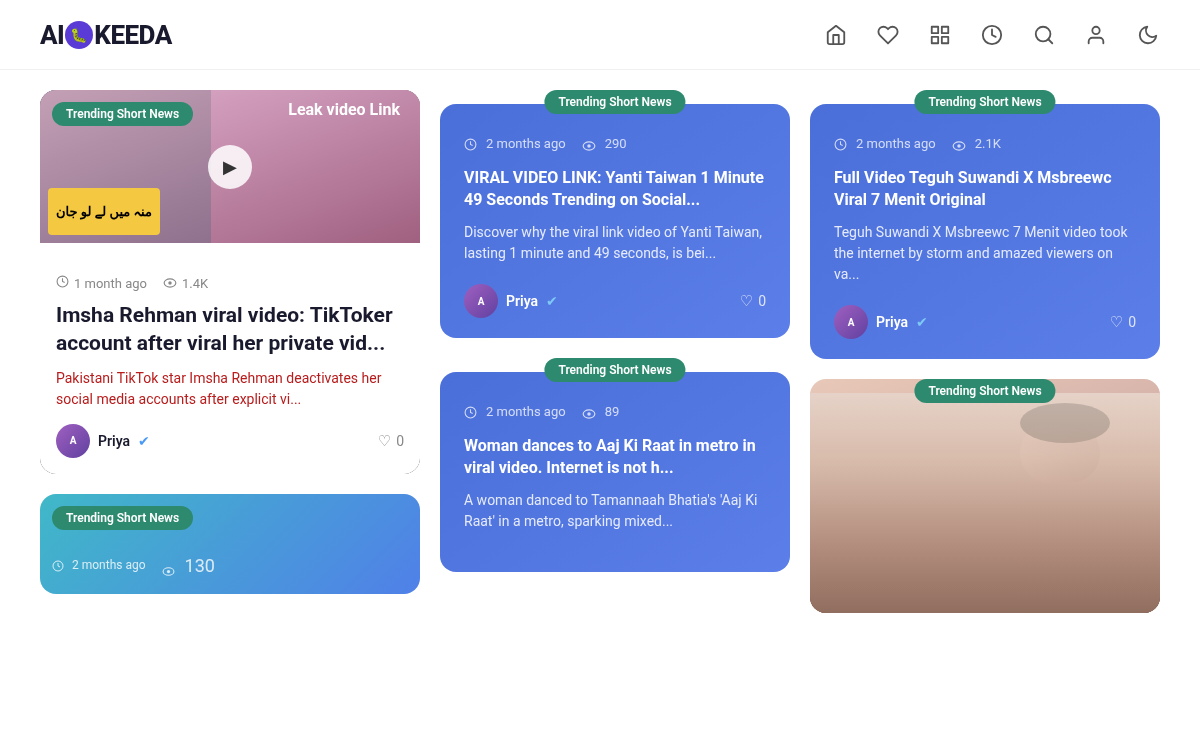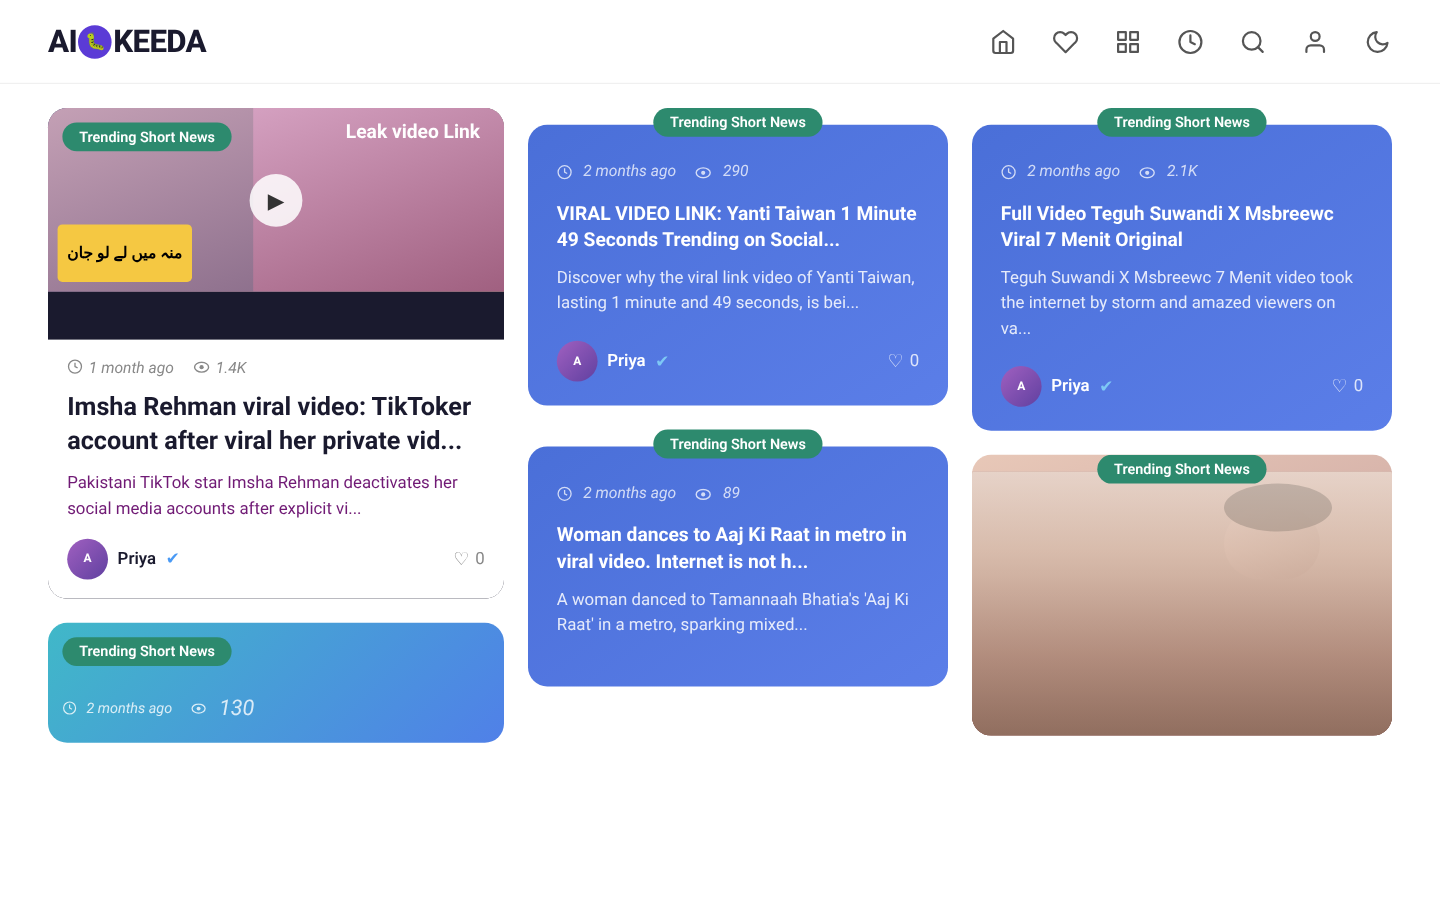--- a/index.html
+++ b/index.html
@@ -138,49 +138,47 @@
       background: linear-gradient(160deg, #c4a0b5 0%, #8b6e8b 100%);
     }
     .face-right {
       position: absolute;
       right: 0; top: 0; bottom: 0;
       width: 55%;
       background: linear-gradient(160deg, #d4a0c0 0%, #a06080 100%);
     }
 
     .img-card .card-body {
-      padding: 16px 16px 16px;
+      padding: 32px 16px 16px;
       background: #fff;
-      margin-top: 40px;
     }
     .meta-row {
       display: flex;
       align-items: center;
       gap: 16px;
       font-size: 13px;
       color: #888;
       margin-bottom: 10px;
     }
     .meta-row .meta-item {
       display: flex;
-      align-items: center;
+      align-items: flex-end;
       gap: 5px;
-      font-style: italic;
     }
     .meta-icon { font-size: 13px; }
     .card-title {
       font-size: 21px;
       font-weight: 700;
       color: #1a1a2e;
       line-height: 1.35;
       margin-bottom: 10px;
     }
     .card-desc {
       font-size: 14px;
-      color: #701a75;
+      color: #b91c1c;
       line-height: 1.5;
       margin-bottom: 14px;
     }
     .card-footer {
       display: flex;
       align-items: center;
       justify-content: space-between;
     }
     .author-info {
       display: flex;

